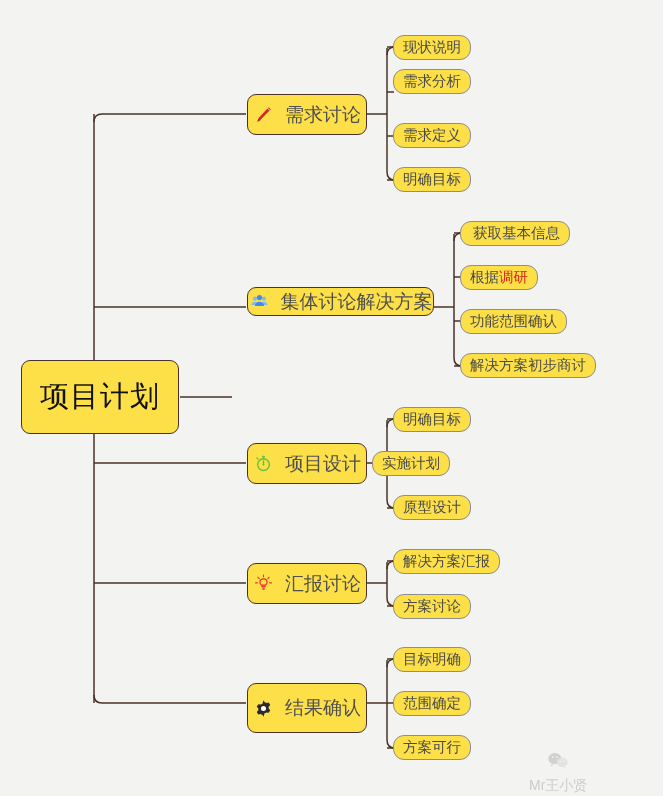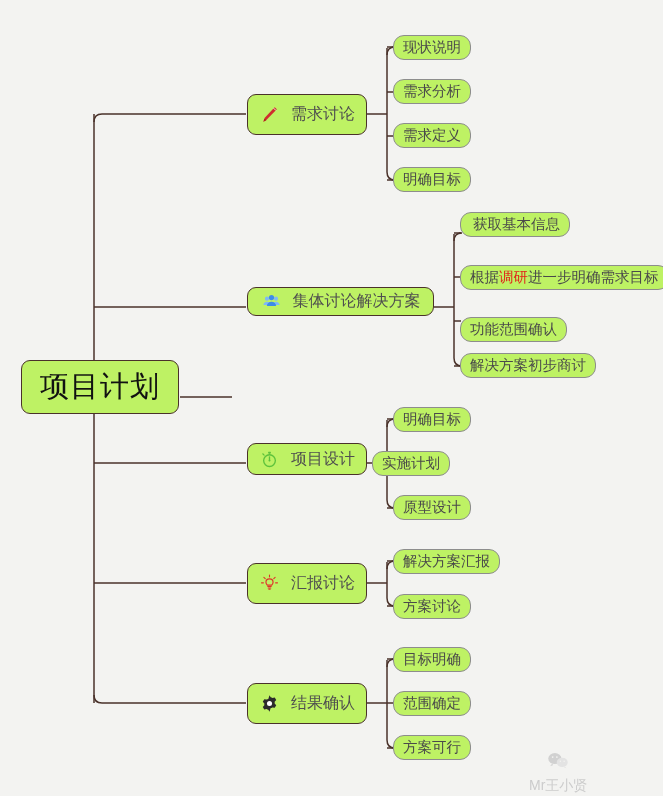--- a/index.html
+++ b/index.html
@@ -23,41 +23,41 @@
   svg.links {
     position: absolute;
     left: 0; top: 0;
     width: 663px;
     height: 796px;
     pointer-events: none;
   }
   .node {
     position: absolute;
     box-sizing: border-box;
-    background: #bef264;
+    background: #fde047;
     display: flex;
     align-items: center;
     justify-content: center;
     white-space: nowrap;
   }
   
   .root-node {
     border: 1.6px solid #4a322a;
     border-radius: 9px;
     color: #111111;
     font-size: 29px;
     letter-spacing: 1px;
     padding: 0 14px;
   }
   
   .branch-node {
     border: 1.6px solid #4a322a;
     border-radius: 9px;
     color: #555555;
-    font-size: 16px;
+    font-size: 19px;
     padding: 0 14px;
     gap: 11px;
   }
   .branch-label { color: #4f4f4f; }
   
   .leaf-node {
     border: 1.2px solid #8d8d8d;
     border-radius: 11px;
     color: #4a4a4a;
     font-size: 14.5px;
@@ -140,39 +140,39 @@
       <path d="M367,703 L387,703"></path>
       <path d="M387,667 Q387,659 395,659 L392,659"></path>
       <path d="M387,660 L387,740"></path>
       <path d="M387,740 Q387,748 395,748 L392,748"></path>
       <path d="M387,659 L394,659"></path>
       <path d="M387,703 L394,703"></path>
       <path d="M387,748 L394,748"></path>
     </g>
   </svg>
 
-  <div class="node root-node" style="left:21px; top:360px; width:158px; height:54px;">
+  <div class="node root-node" style="left:21px; top:360px; width:158px; height:74px;">
     <span>项目计划</span>
   </div>
 
   <div class="node branch-node" style="left:247px; top:94px; width:120px; height:41px;">
     <span class="icon">
       <svg viewBox="0 0 24 24" width="19" height="19">
         <path d="M18.5 2.7 L21.3 5.5 L8.6 18.2 L4.3 21 L6.1 16.2 Z" fill="#cf2e2e"></path>
         <path d="M5.6 17.1 L4.3 21 L8.1 19.4 Z" fill="#b21f1f"></path>
         <path d="M17.2 4 L20 6.8" stroke="#ffffff" stroke-width="1.1" fill="none"></path>
       </svg>
     </span>
     <span class="branch-label">需求讨论</span>
   </div>
 
   <div class="node leaf-node" style="left:393px; top:35px;">
     <span>现状说明</span>
   </div>
-  <div class="node leaf-node" style="left:393px; top:79px;text-align:center;">
+  <div class="node leaf-node" style="left:393px; top:69px;text-align:center;">
     <span>需求分析</span>
   </div>
   <div class="node leaf-node" style="left:393px; top:123px;">
     <span>需求定义</span>
   </div>
   <div class="node leaf-node" style="left:393px; top:167px;">
     <span>明确目标</span>
   </div>
 
   <div class="node branch-node" style="left:247px; top:287px; width:187px; height:29px;">
@@ -182,36 +182,35 @@
         <path d="M1.8 16.4c0-2.6 2-4.2 4.5-4.2s4.5 1.6 4.5 4.2z" fill="#7fb9f5"></path>
         <circle cx="17.7" cy="8.4" r="2.6" fill="#7fb9f5"></circle>
         <path d="M13.2 16.4c0-2.6 2-4.2 4.5-4.2s4.5 1.6 4.5 4.2z" fill="#7fb9f5"></path>
         <circle cx="12" cy="7.1" r="3.3" fill="#3d8ce8"></circle>
         <path d="M6.2 17.6c0-3.3 2.6-5.4 5.8-5.4s5.8 2.1 5.8 5.4z" fill="#3d8ce8"></path>
       </svg>
     </span>
     <span class="branch-label">集体讨论解决方案</span>
   </div>
 
-  <div class="node leaf-node" style="left:460px; top:212px;padding-left:12px;">
+  <div class="node leaf-node" style="left:460px; top:221px;padding-left:12px;">
     <span>获取基本信息</span>
   </div>
   <div class="node leaf-node" style="left:460px; top:265px;">
     <span>根据</span>
       <span class="hl-red">调研</span>
-      <span>进一步明确需求目标</span>
-  </div>
-  <div class="node leaf-node" style="left:460px; top:317px;">
+  </div>
+  <div class="node leaf-node" style="left:460px; top:309px;">
     <span>功能范围确认</span>
   </div>
   <div class="node leaf-node" style="left:460px; top:353px;">
     <span>解决方案初步商讨</span>
   </div>
 
-  <div class="node branch-node" style="left:247px; top:443px; width:120px; height:32px;">
+  <div class="node branch-node" style="left:247px; top:443px; width:120px; height:41px;">
     <span class="icon">
       <svg viewBox="0 0 24 24" width="19" height="19">
         <circle cx="12" cy="13.4" r="7.4" fill="none" stroke="#5ec23c" stroke-width="1.7"></circle>
         <rect x="10.2" y="2.3" width="3.6" height="2.2" rx="0.6" fill="#5ec23c"></rect>
         <rect x="11.2" y="4.2" width="1.6" height="2.2" fill="#5ec23c"></rect>
         <path d="M12 13.4 L12 8.6" stroke="#5ec23c" stroke-width="1.7" stroke-linecap="round"></path>
         <circle cx="12" cy="13.4" r="1.2" fill="#5ec23c"></circle>
         <path d="M5.2 6.4 L3.5 4.8" stroke="#5ec23c" stroke-width="1.5" stroke-linecap="round"></path>
       </svg>
     </span>
@@ -239,21 +238,21 @@
     <span class="branch-label">汇报讨论</span>
   </div>
 
   <div class="node leaf-node" style="left:393px; top:549px;">
     <span>解决方案汇报</span>
   </div>
   <div class="node leaf-node" style="left:393px; top:594px;">
     <span>方案讨论</span>
   </div>
 
-  <div class="node branch-node" style="left:247px; top:683px; width:120px; height:41px;">
+  <div class="node branch-node" style="left:247px; top:683px; width:120px; height:50px;">
     <span class="icon">
       <svg viewBox="0 0 24 24" width="19" height="19">
         <path d="M12 1.6l1.5 2.6a8.4 8.4 0 0 1 2.2.9l2.9-.6 1.9 3.2-2 2.2a8.4 8.4 0 0 1 0 2.2l2 2.2-1.9 3.2-2.9-.6a8.4 8.4 0 0 1-2.2.9L12 22.4l-1.5-2.6a8.4 8.4 0 0 1-2.2-.9l-2.9.6-1.9-3.2 2-2.2a8.4 8.4 0 0 1 0-2.2l-2-2.2 1.9-3.2 2.9.6a8.4 8.4 0 0 1 2.2-.9z" fill="#2b2b2b"></path>
         <circle cx="12" cy="12" r="3.2" fill="#ffffff"></circle>
       </svg>
     </span>
     <span class="branch-label">结果确认</span>
   </div>
 
   <div class="node leaf-node" style="left:393px; top:647px;">

